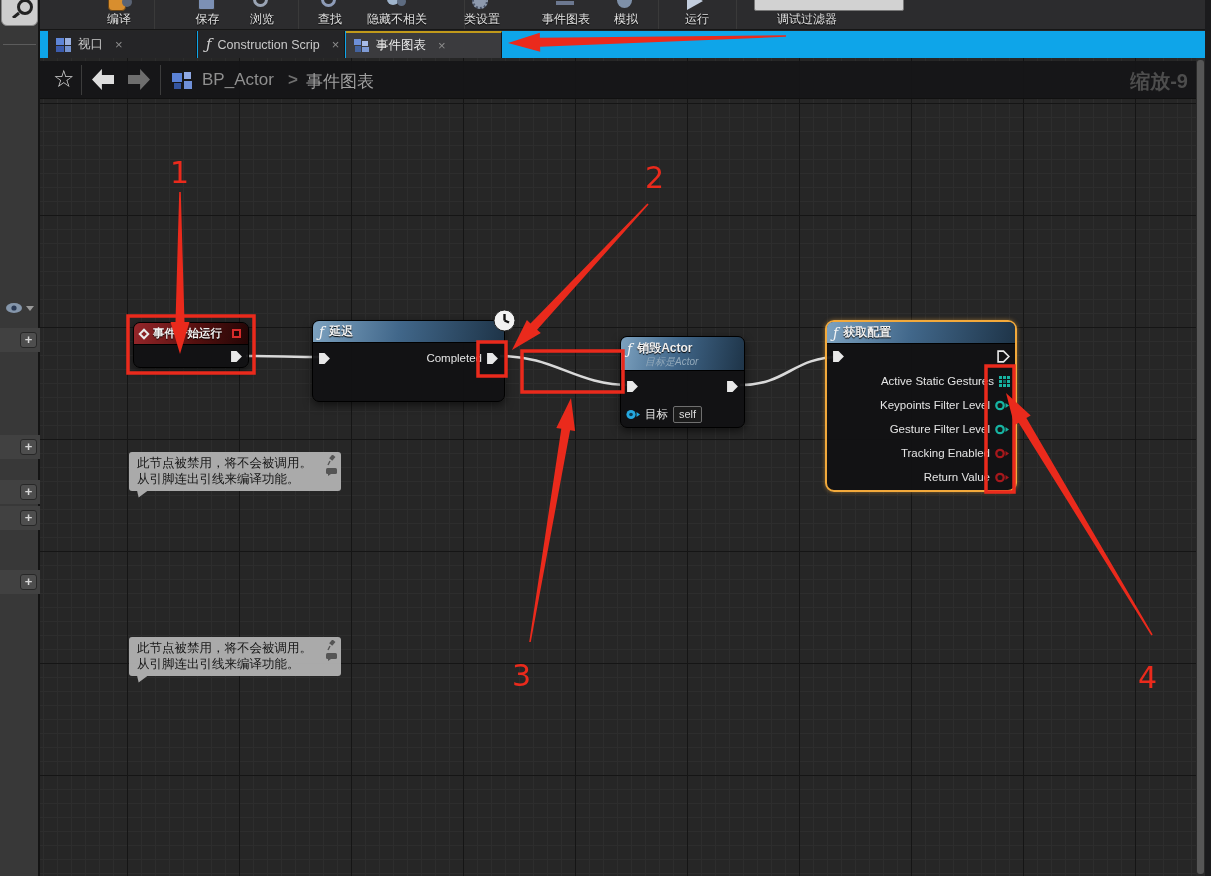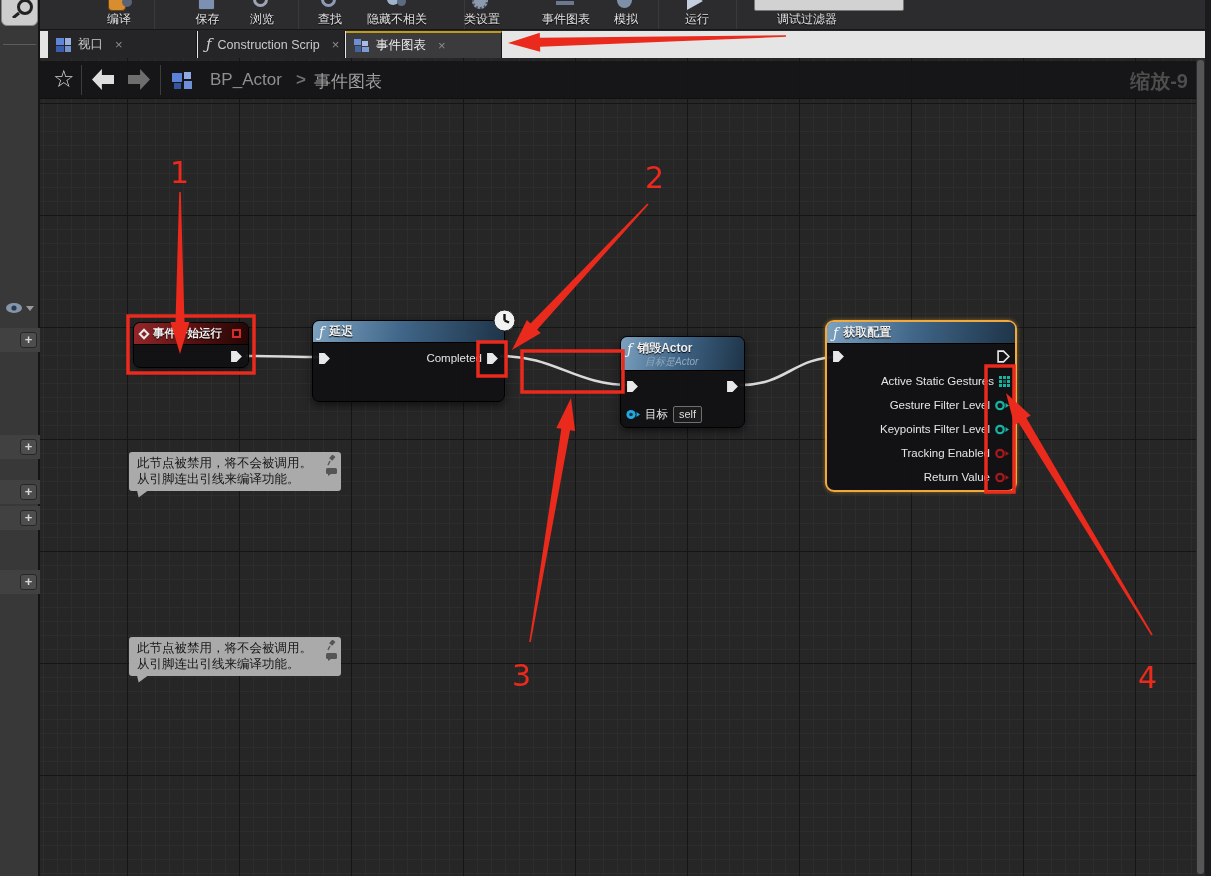--- a/index.html
+++ b/index.html
@@ -19,21 +19,21 @@
   
   .toolbar { position:absolute; left:40px; top:0; width:1171px; height:30px; background:#2c2c2e; border-bottom:1px solid #161616; z-index:15; overflow:hidden; }
   .tbtn { position:absolute; top:0; height:30px; display:flex; flex-direction:column; align-items:center; justify-content:flex-end; padding-bottom:2px; }
   .tbtn .lbl { font-size:12px; color:#e2e2e2; text-shadow:0 1px 1px #000; white-space:nowrap; }
   .ticon { height:13px; width:26px; position:relative; overflow:visible; }
   .ticon > span { position:absolute; }
   .tsep { position:absolute; top:0; width:1px; height:30px; background:#1b1b1b; border-right:1px solid #3a3a3a; }
   .ddbox { position:absolute; top:-4px; left:-40px; width:150px; height:15px; background:#d2d2d2; border:1px solid #777; border-radius:2px; }
 
   
-  .tabbar { position:absolute; left:40px; top:31px; width:1171px; height:27px; background:#e5e5e5; z-index:15; }
+  .tabbar { position:absolute; left:40px; top:31px; width:1171px; height:27px; background:#0ea5e9; z-index:15; }
   .tab { position:absolute; top:0; height:27px; background:#252527; border-right:1px solid #161616; display:flex; align-items:center; padding:0 8px; gap:6px; }
   .tab.active { background:#3b3b3e; border-top:2px solid #c19a1b; }
   .tab .tlabel { font-size:12.5px; color:#c9c9c9; white-space:nowrap; }
   .tab.active .tlabel { color:#ececec; }
   .tab .tclose { color:#8d8d8d; font-size:13px; margin-left:6px; }
   .sq-icon { position:relative; width:16px; height:14px; }
   .sq-icon i { position:absolute; display:block; }
 
   
   .graph { position:absolute; left:40px; top:58px; width:1156px; height:818px; overflow:hidden;
@@ -45,21 +45,21 @@
       linear-gradient(90deg, #2d2d2d 1px, transparent 1px);
     background-size:112px 112px,112px 112px,14px 14px,14px 14px;
     background-position:87px 45px; }
 
   .crumbbar { position:absolute; left:0; top:3px; width:1156px; height:38px; background:rgba(22,22,24,0.96); border-bottom:1px solid #101010; z-index:8; }
   .crumb-star { position:absolute; left:13px; top:4px; font-size:24px; color:#d6d6d6; }
   .csep { position:absolute; top:4px; width:1px; height:30px; background:#3c3c3c; }
   .nav-arrow { position:absolute; top:8px; width:22px; height:21px; }
   .nav-back { background:#dedede; clip-path:polygon(45% 0,45% 28%,100% 28%,100% 72%,45% 72%,45% 100%,0 50%); }
   .nav-fwd { background:#6e6e6e; clip-path:polygon(55% 0,100% 50%,55% 100%,55% 72%,0 72%,0 28%,55% 28%); }
-  .crumb-txt { position:absolute; top:9px; font-size:17px; white-space:nowrap;margin-left:8px; }
+  .crumb-txt { position:absolute; top:9px; font-size:17px; white-space:nowrap; }
   .zoom-label { position:absolute; right:8px; top:10px; font-size:20px; font-weight:bold; color:#4d4d4d; z-index:9; }
 
   
   .node { position:absolute; background:rgba(17,17,19,0.94); border:1px solid #000; border-radius:7px; box-shadow:0 3px 8px rgba(0,0,0,0.55); z-index:10; }
   .nhead { height:22px; border-radius:6px 6px 0 0; display:flex; align-items:center; padding:0 7px 0 6px; gap:5px; border-bottom:1px solid #000; }
   .hdr-event { background:linear-gradient(100deg,#96262a,#55100f 55%,#230606); }
   .hdr-event-muted { background:linear-gradient(100deg,#74282a,#3a1012 60%,#1c0808); }
   .hdr-fn { background:linear-gradient(100deg,#7da2c0 0%,#41678a 45%,#1e3448 100%); }
   .ntitle { font-size:12px; font-weight:bold; color:#f0f0f0; text-shadow:0 1px 1px #000; white-space:nowrap; }
   .nsub { font-size:10px; font-style:italic; color:#93a9ba; margin-top:-2px; }
@@ -334,28 +334,28 @@
             <rect x="8" y="0" width="3" height="3" fill="#17b3a2"></rect>
           <rect x="0" y="4" width="3" height="3" fill="#17b3a2"></rect>
             <rect x="4" y="4" width="3" height="3" fill="#0d6b61"></rect>
             <rect x="8" y="4" width="3" height="3" fill="#17b3a2"></rect>
           <rect x="0" y="8" width="3" height="3" fill="#17b3a2"></rect>
             <rect x="4" y="8" width="3" height="3" fill="#17b3a2"></rect>
             <rect x="8" y="8" width="3" height="3" fill="#17b3a2"></rect>
         </svg>
       </div>
       <div class="nrow" style="height:24px;justify-content:flex-end;gap:5px">
-        <span class="plabel">Gesture Filter Level</span>
+        <span class="plabel">Keypoints Filter Level</span>
         <svg class="pin-svg" width="15" height="11" viewBox="0 0 15 11">
           <circle cx="5" cy="5.5" r="3.7" fill="#151515" stroke="#17b3a2" stroke-width="2.3"></circle>
             <path d="M10.5,3 L14,5.5 L10.5,8 z" fill="#17b3a2"></path>
         </svg>
       </div>
       <div class="nrow" style="height:24px;justify-content:flex-end;gap:5px">
-        <span class="plabel">Keypoints Filter Level</span>
+        <span class="plabel">Gesture Filter Level</span>
         <svg class="pin-svg" width="15" height="11" viewBox="0 0 15 11">
           <circle cx="5" cy="5.5" r="3.7" fill="#151515" stroke="#17b3a2" stroke-width="2.3"></circle>
             <path d="M10.5,3 L14,5.5 L10.5,8 z" fill="#17b3a2"></path>
         </svg>
       </div>
       <div class="nrow" style="height:24px;justify-content:flex-end;gap:5px">
         <span class="plabel">Tracking Enabled</span>
         <svg class="pin-svg" width="15" height="11" viewBox="0 0 15 11">
           <circle cx="5" cy="5.5" r="3.7" fill="#151515" stroke="#a6181c" stroke-width="2.3"></circle>
             <path d="M10.5,3 L14,5.5 L10.5,8 z" fill="#a6181c"></path>

